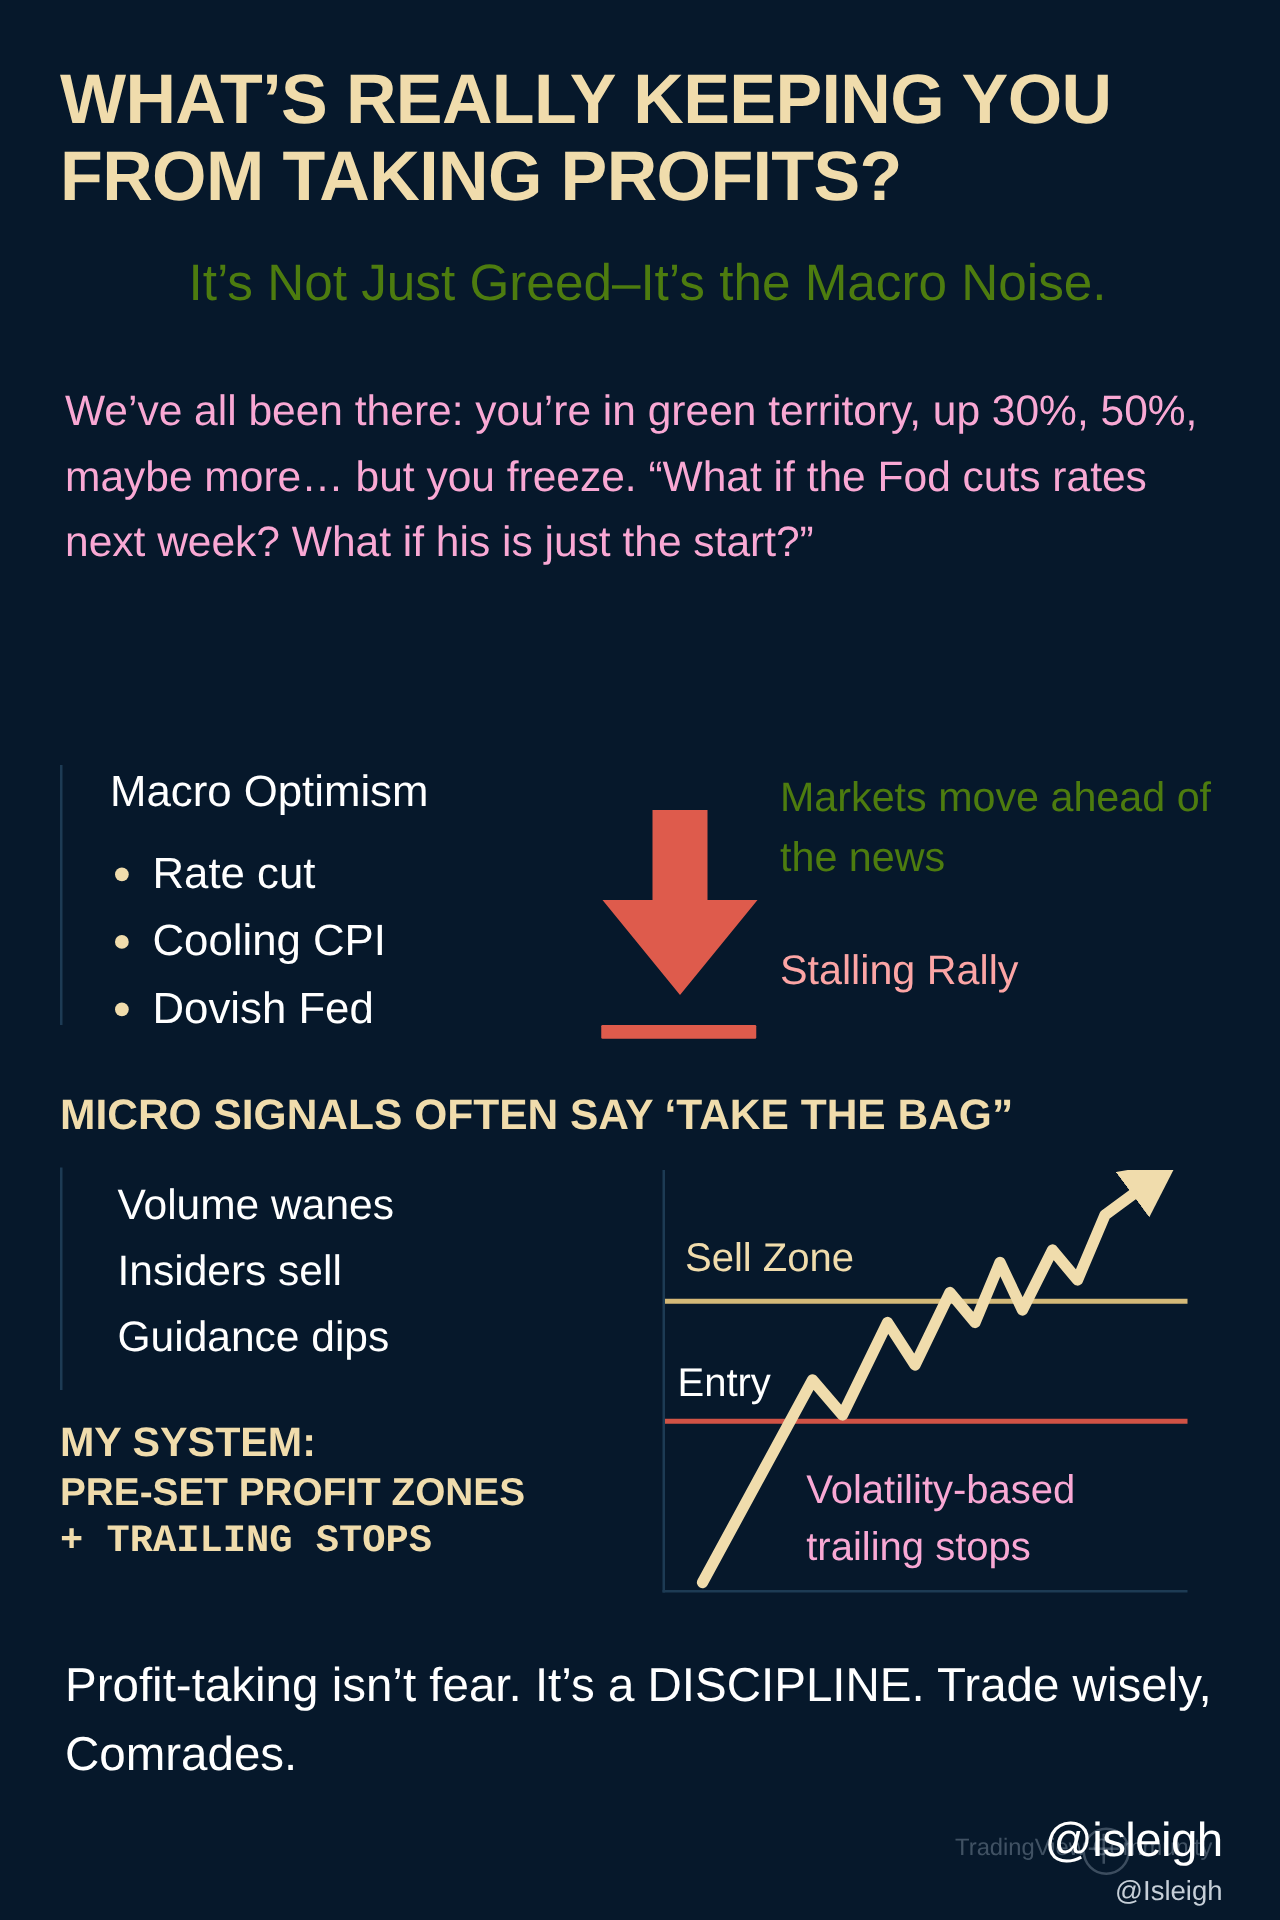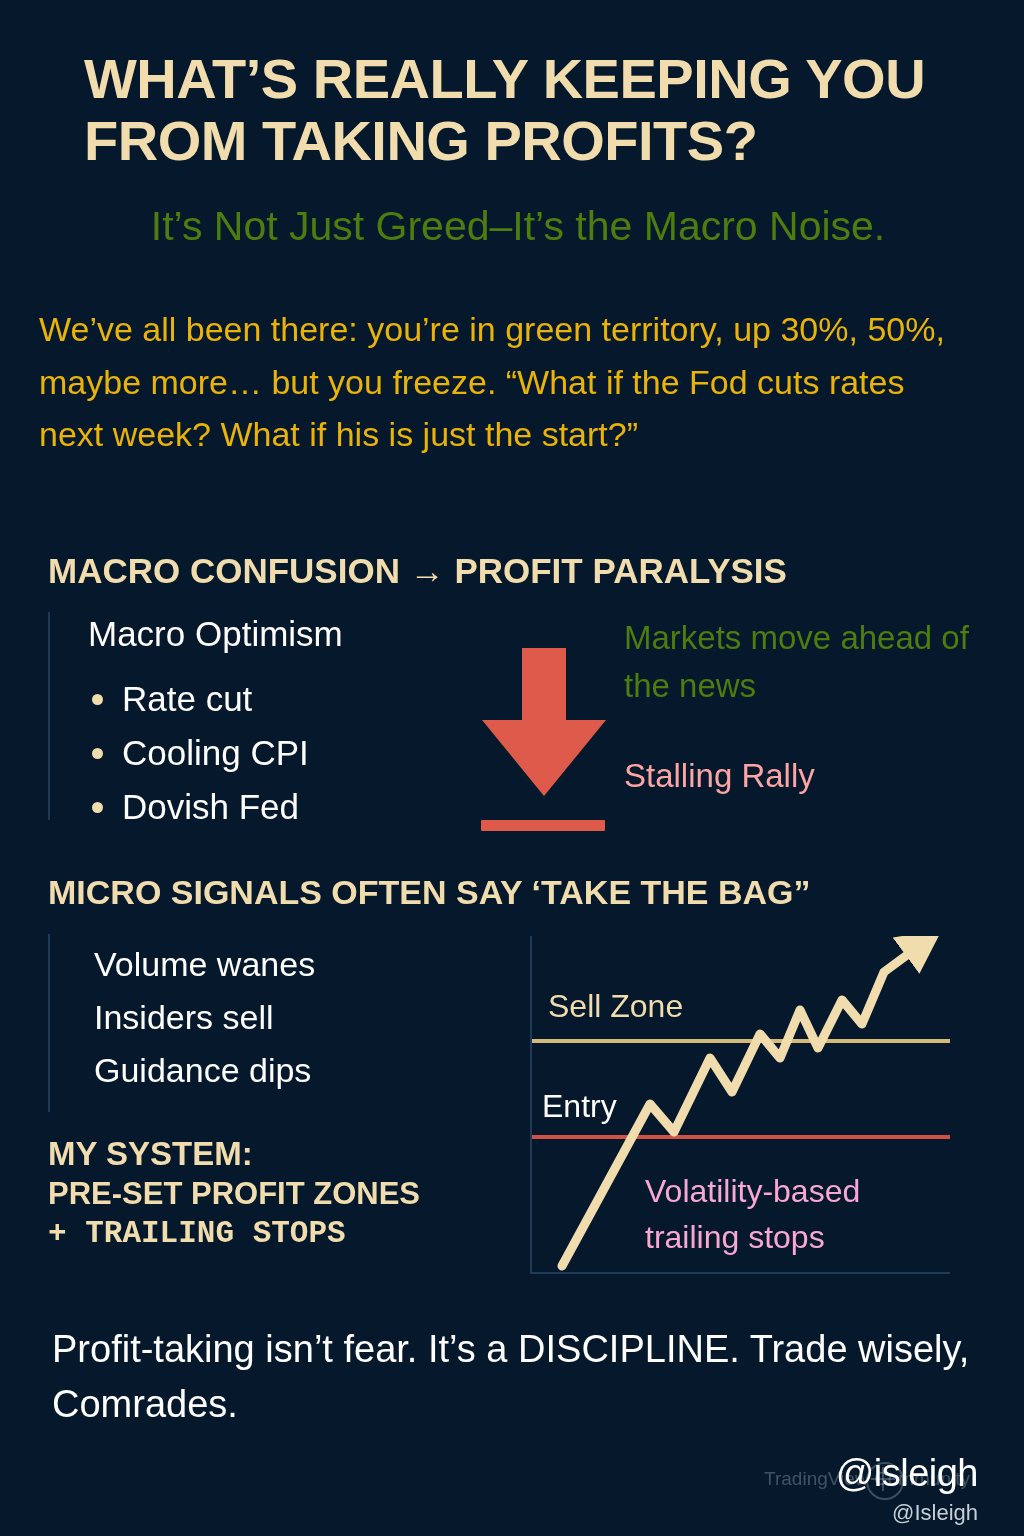--- a/index.html
+++ b/index.html
@@ -23,41 +23,40 @@
     position: absolute;
     left: 48px;
     top: 48px;
     width: 940px;
     color: #f0dcac;
     font-weight: 700;
     font-size: 56px;
     line-height: 1.10;
     letter-spacing: -0.5px;
     font-stretch: condensed;
-    margin-left: 36px;
   }
   .subhead {
     position: absolute;
     left: 48px;
     top: 203px;
     width: 940px;
     color: #4d7c0f;
     font-size: 41px;
     line-height: 1.15;
     font-weight: 400;
     text-align: center;
   }
 
   
   .intro {
     position: absolute;
-    left: 39px;
+    left: 52px;
     top: 303px;
     width: 920px;
-    color: #eab308;
+    color: #f9a8d4;
     font-size: 34px;
     line-height: 1.55;
     font-weight: 400;
   }
 
   
   .sect-head {
     position: absolute;
     color: #f0dcac;
     font-weight: 700;
@@ -269,21 +268,20 @@
 </style>
 </head>
 <body>
 
 <div id="poster">
 
   <div class="headline">WHAT’S REALLY KEEPING YOU FROM TAKING PROFITS?</div>
   <div class="subhead">It’s Not Just Greed–It’s the Macro Noise.</div>
   <div class="intro">We’ve all been there: you’re in green territory, up 30%, 50%, maybe more… but you freeze. “What if the Fod cuts rates next week? What if his is just the start?”</div>
 
-  <div class="sect-head" id="macro-head">MACRO CONFUSION → PROFIT PARALYSIS</div>
   <div class="vrule" id="macro-rule"></div>
 
   <div class="macro-title">Macro Optimism</div>
   <ul class="macro-list">
     <li><span class="dot"></span><span>Rate cut</span></li>
     <li><span class="dot"></span><span>Cooling CPI</span></li>
     <li><span class="dot"></span><span>Dovish Fed</span></li>
   </ul>
 
   <div id="arrow-wrap">

